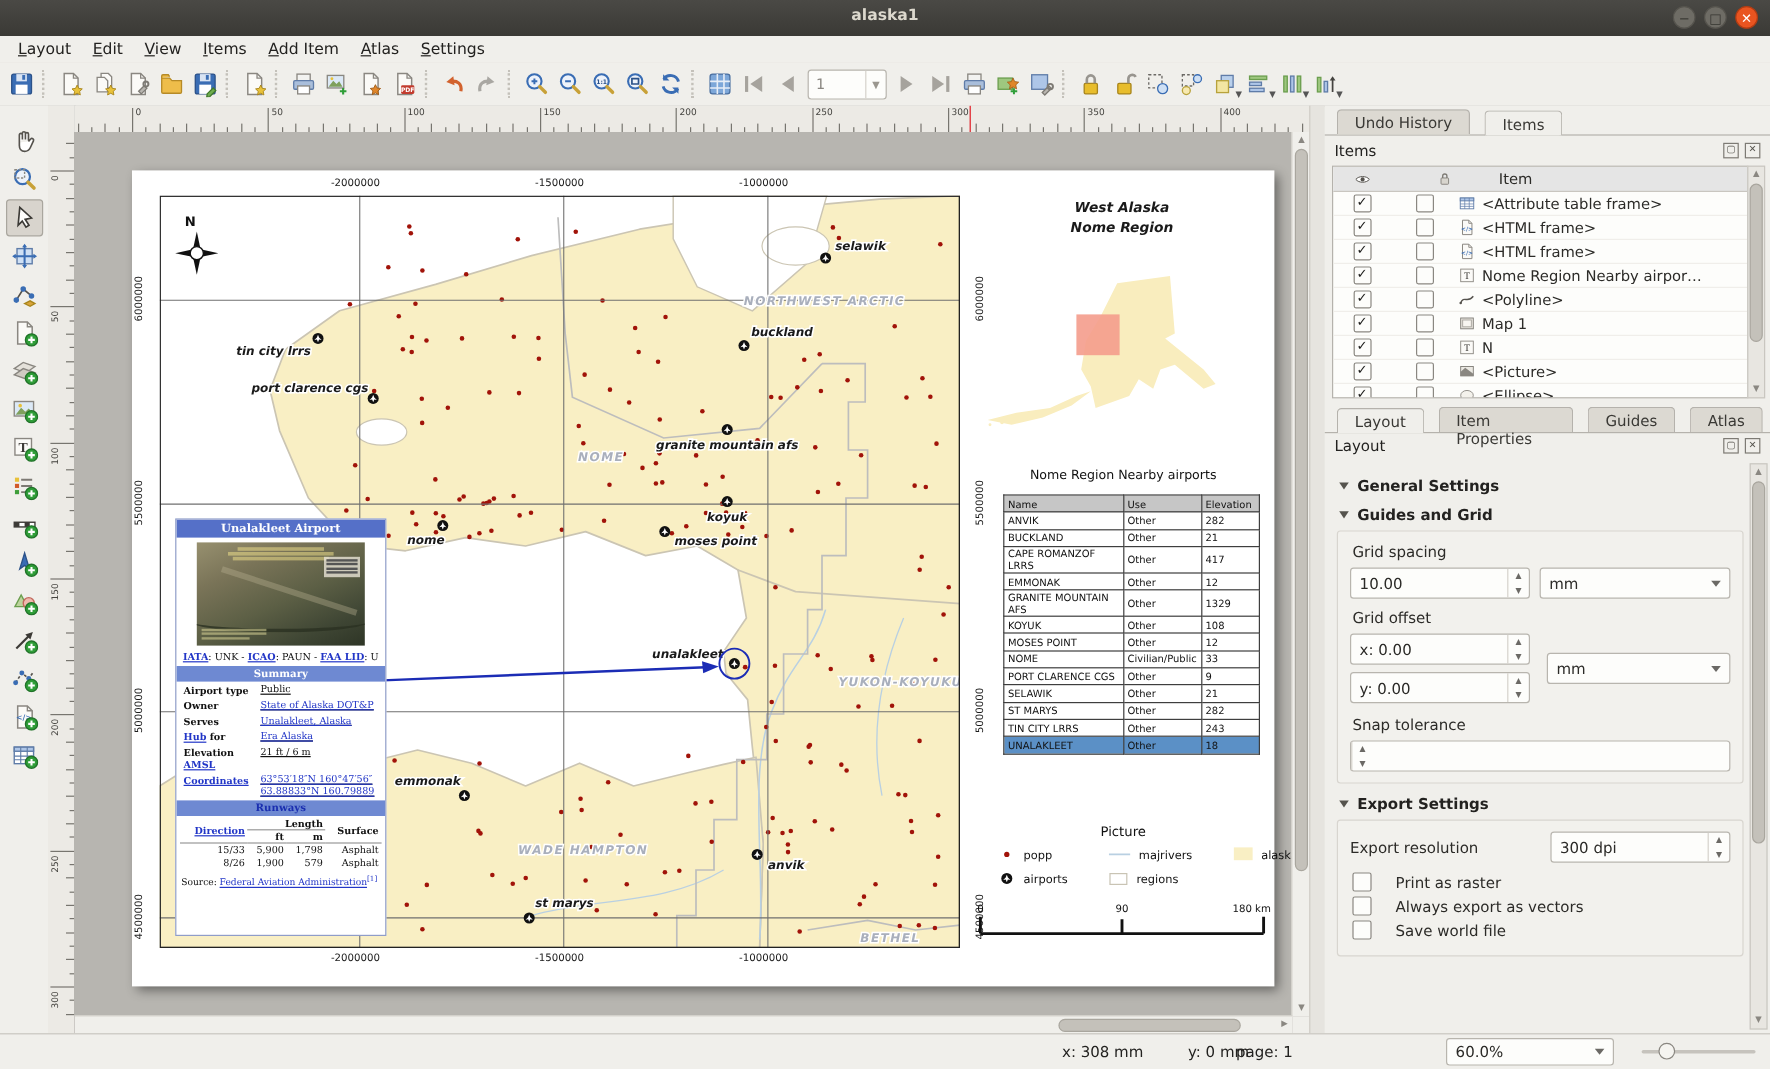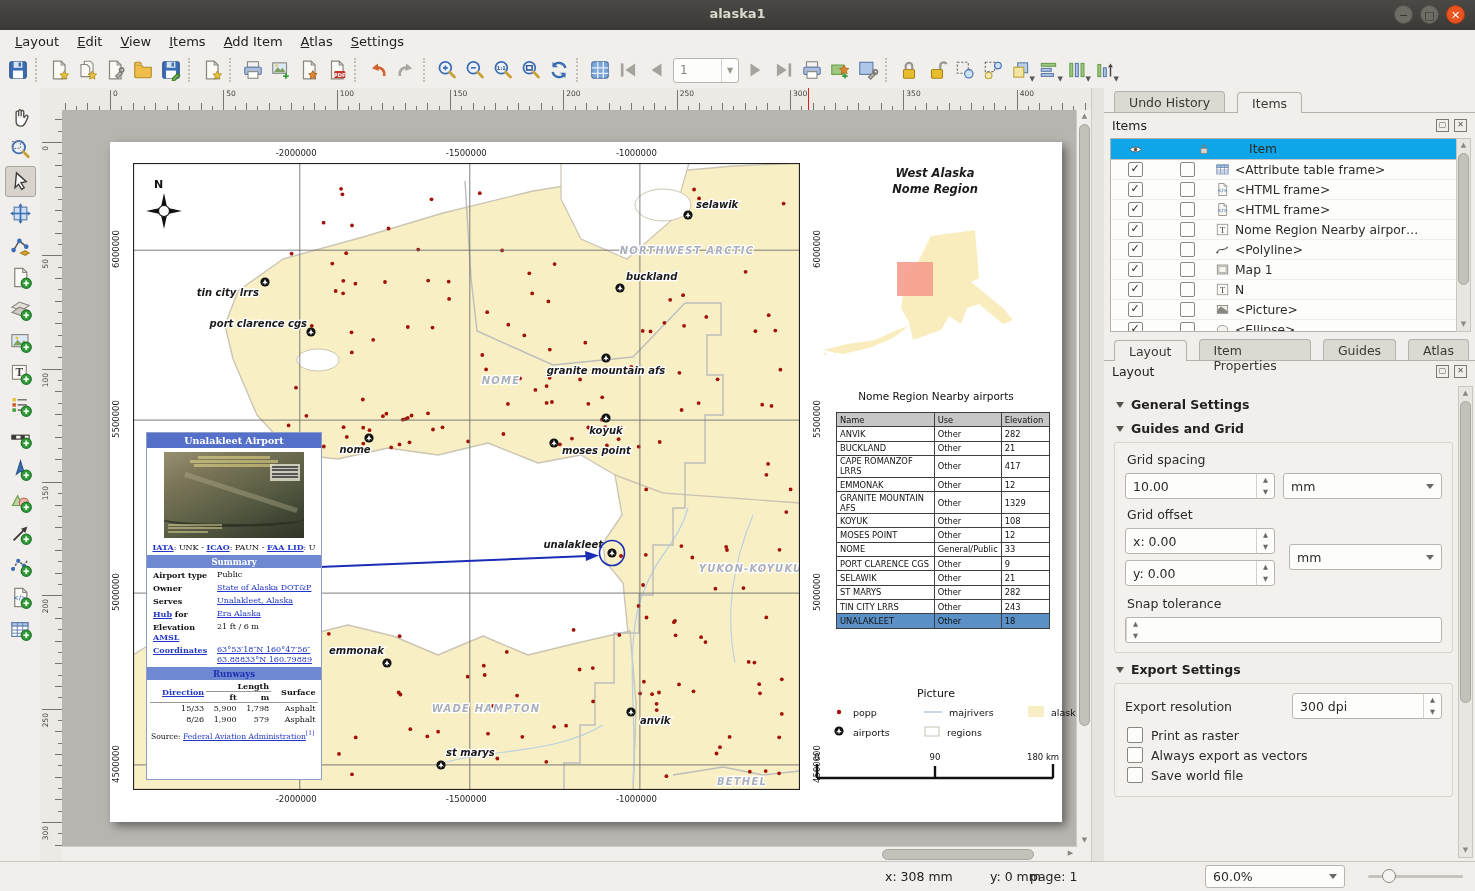--- a/index.html
+++ b/index.html
@@ -90,40 +90,40 @@
   #ibPhoto .box i{display:block;height:2px;margin:1.5px 2px;background:#555;}
   #ibPhoto .bl i{display:block;width:54px;height:2px;margin:1.5px 0;background:#ded89a88;}
   #ibPhoto .bl{position:absolute;left:4px;bottom:4px;}
   .ibcodes{text-align:center;font-size:8px;padding:2px 1px;white-space:nowrap;}
   .ibcodes b{font-weight:bold;}
   .iblink{color:#2236c7;}
   .ibbar{background:#6e89d2;color:#fff;font-weight:bold;text-align:center;font-size:8.5px;padding:1.5px 0;margin-top:1px;}
   .ibbar.runs{color:#1b2fb0;}
   .ibrow{display:flex;padding:2px 4px 1px 6px;line-height:1.25;}
   .ibrow .lab{width:64px;font-weight:bold;flex-shrink:0;}
-  .ibrow .val{flex:1;white-space:nowrap;}
+  .ibrow .val{flex:1;white-space:nowrap;text-decoration:underline;}
   #rwTable{width:96%;margin:1px auto;border-collapse:collapse;font-size:8px;text-align:right;}
   #rwTable th{font-weight:bold;border-bottom:1px solid #999;padding:0 2px;}
   #rwTable td{padding:1px 2px;}
   .ibsource{padding:3px 4px;font-size:7.6px;white-space:nowrap;}
   sup{font-size:6px;}
   
   #splitter{position:absolute;right:371px;top:0;width:12px;bottom:0;background:#e6e4df;border-left:1px solid #cfccc6;}
   #dock{position:absolute;right:0;top:0;width:371px;bottom:0;background:#f0efeb;font-size:12.5px;}
   .tabbar{display:flex;gap:12px;padding:3px 6px 0 10px;border-bottom:1px solid #b5b2ac;height:25px;box-sizing:border-box;}
   .tab{padding:3px 14px 2px 14px;background:#dcd9d2;border:1px solid #b5b2ac;border-bottom:none;
     border-radius:4px 4px 0 0;font-size:12.5px;color:#3a3935;}
   .tab.active{background:#f0efeb;position:relative;top:1px;}
   .ptitle{display:flex;align-items:center;height:21px;padding:0 8px;font-size:12.5px;color:#232220;}
   .ptitle .sp{flex:1;}
   .pbtn{width:11px;height:11px;border:1px solid #7d7a74;margin-left:5px;font-size:8px;line-height:10px;text-align:center;color:#55534d;}
   
   #itemsTable{position:absolute;left:6px;right:18px;top:50px;height:192px;background:#fdfdfb;
     border:1px solid #b5b2ac;overflow:hidden;}
-  .ithead{display:flex;background:#0ea5e9;border-bottom:1px solid #c9c6c0;height:20px;align-items:center;font-size:12px;gap:17px;}
+  .ithead{display:flex;background:#e5e5e5;border-bottom:1px solid #c9c6c0;height:20px;align-items:center;font-size:12px;gap:17px;}
   .itrow{display:flex;height:19px;align-items:center;border-bottom:1px solid #f0eeea;}
   .c-eye{width:48px;display:flex;justify-content:center;}
   .c-lock{width:56px;display:flex;justify-content:center;}
   .c-item{flex:1;display:flex;align-items:center;gap:5px;white-space:nowrap;overflow:hidden;font-size:12.3px;}
   .cbx{width:13px;height:13px;background:#fdfdfb;border:1px solid #8a8781;border-radius:2px;
     font-size:11px;line-height:12px;text-align:center;color:#1d1d1b;font-weight:bold;}
   #itemsScroll{position:absolute;right:4px;top:50px;width:13px;height:192px;background:#e8e6e1;border:1px solid #c9c6c0;}
   
   #layoutScroll{position:absolute;left:0;right:16px;top:296px;bottom:0;overflow:hidden;padding:4px 6px 0 10px;}
   .sect{display:flex;align-items:center;gap:7px;font-weight:bold;font-size:12.5px;color:#232220;margin:9px 0 6px 2px;}
@@ -132,21 +132,21 @@
   .frow{display:flex;align-items:center;gap:8px;margin-bottom:8px;}
   .flabel{font-size:12.5px;color:#2c2b28;}
   .combo{height:26px;background:#fdfdfb;border:1px solid #b8b5ae;border-radius:3px;display:flex;align-items:center;box-sizing:border-box;}
   .combo .cv{flex:1;padding-left:7px;font-size:12.5px;display:flex;align-items:center;gap:6px;white-space:nowrap;overflow:hidden;}
   .combo .ca{width:22px;align-self:stretch;display:flex;align-items:center;justify-content:center;}
   .combo .ca:before{content:"";width:0;height:0;border-left:4px solid transparent;border-right:4px solid transparent;border-top:5px solid #6b6965;}
   .spin{height:26px;background:#fdfdfb;border:1px solid #b8b5ae;border-radius:3px;display:flex;box-sizing:border-box;}
   .spin .sv{flex:1;padding-left:7px;font-size:12.5px;display:flex;align-items:center;white-space:nowrap;}
   .spin .sa{width:17px;border-left:1px solid #d5d2cb;display:flex;flex-direction:column;}
   .spin .sa div{flex:1;display:flex;align-items:center;justify-content:center;font-size:6.5px;color:#6b6965;}
-  .chkrow{display:flex;align-items:center;gap:8px;margin:4px 2px;}
+  .chkrow{display:flex;align-items:center;gap:20px;margin:4px 2px;}
   .chk{width:14px;height:14px;background:#fdfdfb;border:1px solid #8a8781;border-radius:2px;}
   #dockScroll{position:absolute;right:2px;top:298px;width:13px;bottom:4px;background:#e8e6e1;border:1px solid #c9c6c0;}
   
   #statusbar{position:absolute;left:0;bottom:0;right:0;height:29px;background:#f0efeb;border-top:1px solid #c9c6c0;}
   .sbl{position:absolute;top:7px;font-size:12.5px;color:#232220;}
   #zoomCombo{position:absolute;left:1205px;top:3px;width:140px;height:23px;}
   #zoomSlider{position:absolute;left:1368px;top:13px;width:95px;height:3px;background:#c6c3bd;border-radius:2px;}
   #zoomSlider .knob{position:absolute;left:14px;top:-6px;width:14px;height:14px;border-radius:50%;
     background:#f5f4f0;border:1px solid #8a8781;box-sizing:border-box;}
 </style>
@@ -1085,21 +1085,21 @@
                 <td>Other</td>
                 <td>108</td>
               </tr>
               <tr>
                 <td>MOSES POINT</td>
                 <td>Other</td>
                 <td>12</td>
               </tr>
               <tr>
                 <td>NOME</td>
-                <td>General/Public</td>
+                <td>Civilian/Public</td>
                 <td>33</td>
               </tr>
               <tr>
                 <td>PORT CLARENCE CGS</td>
                 <td>Other</td>
                 <td>9</td>
               </tr>
               <tr>
                 <td>SELAWIK</td>
                 <td>Other</td>

